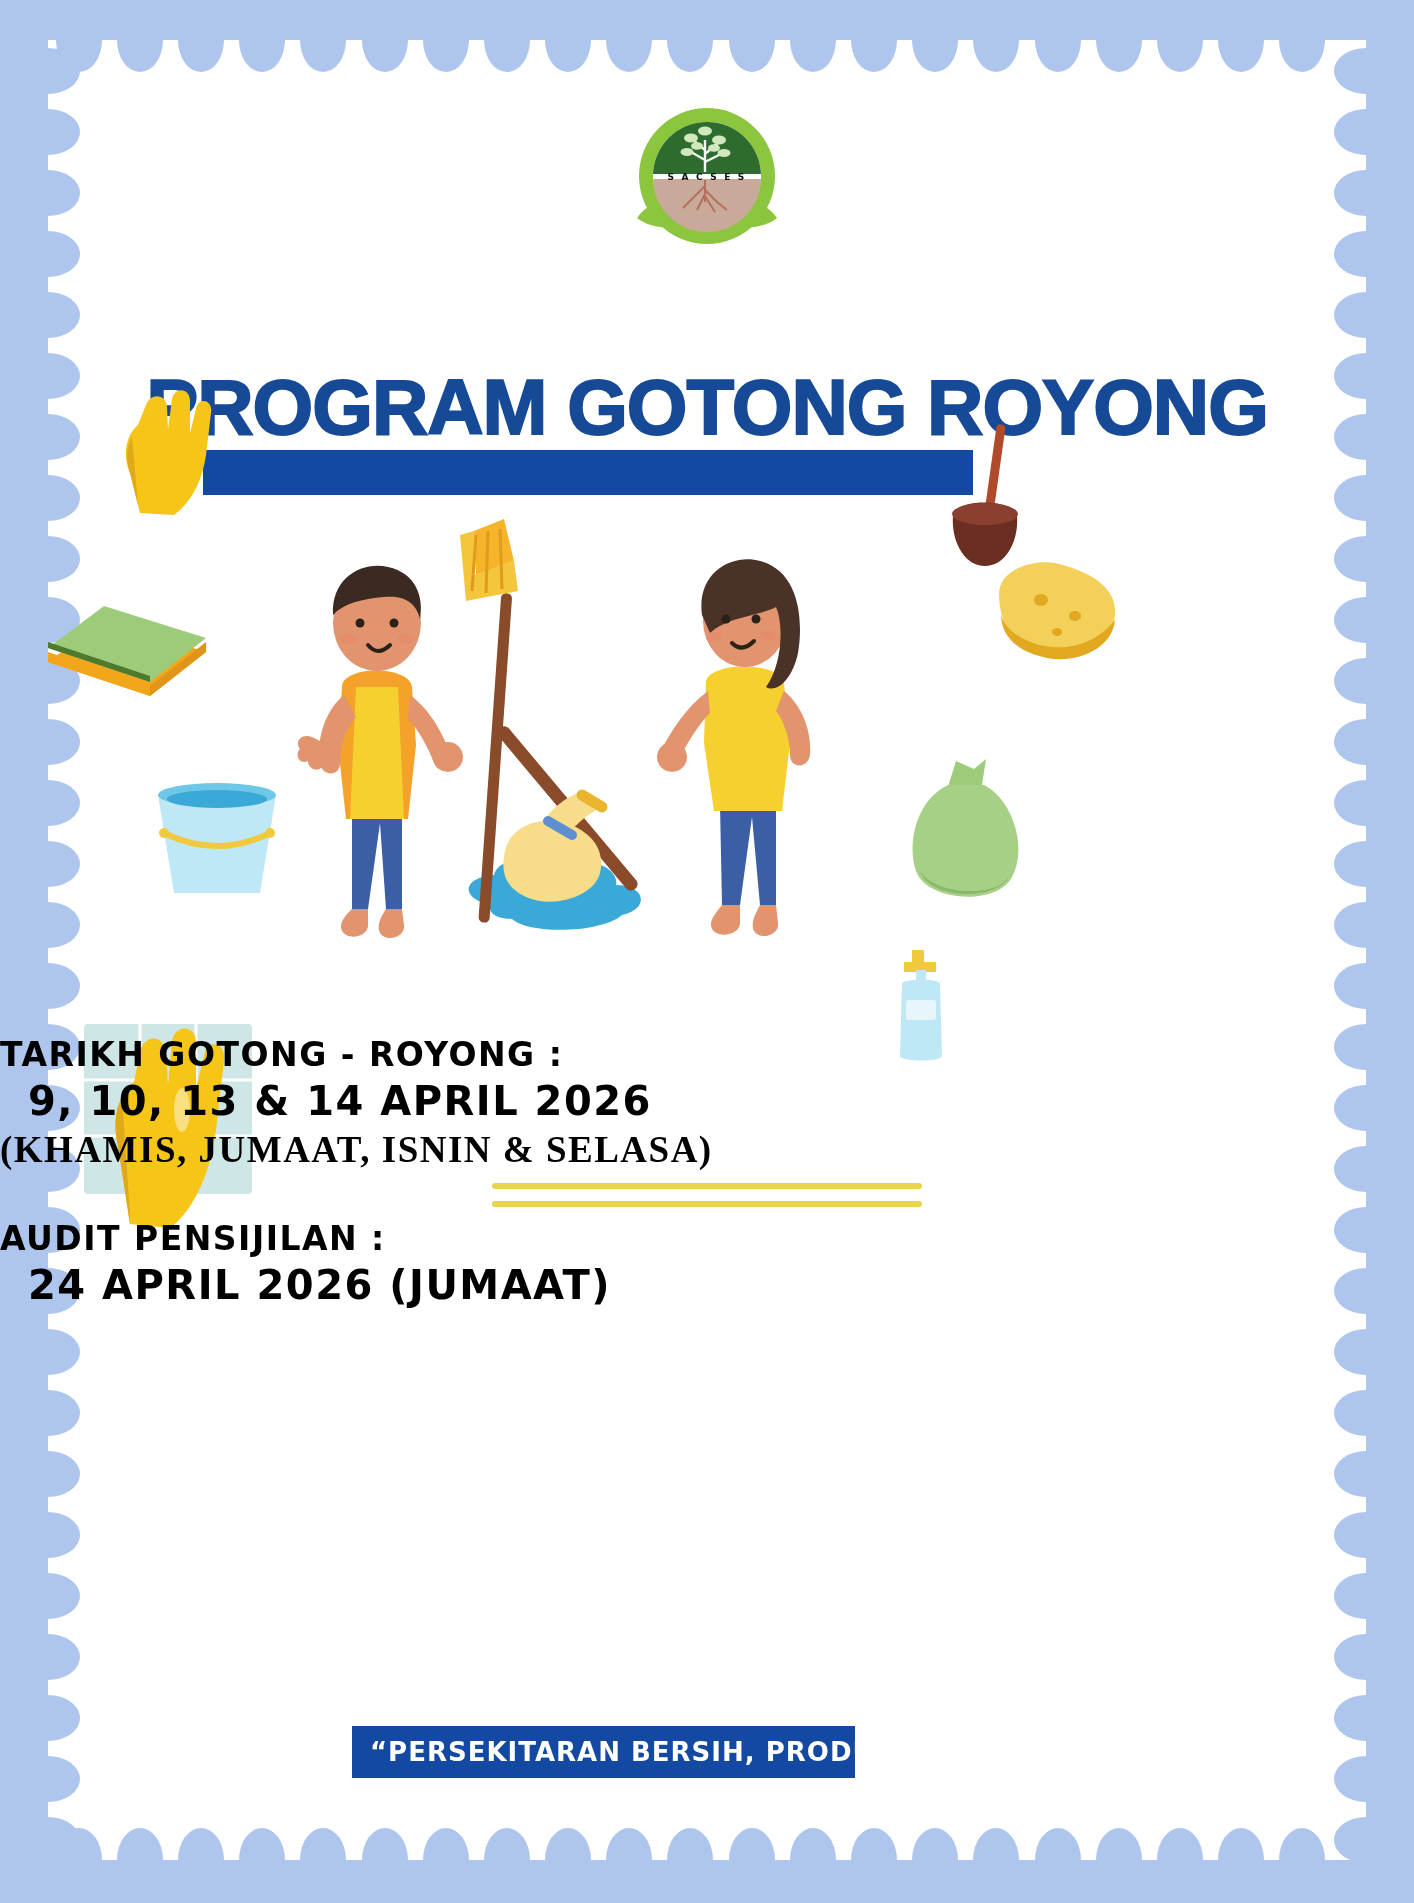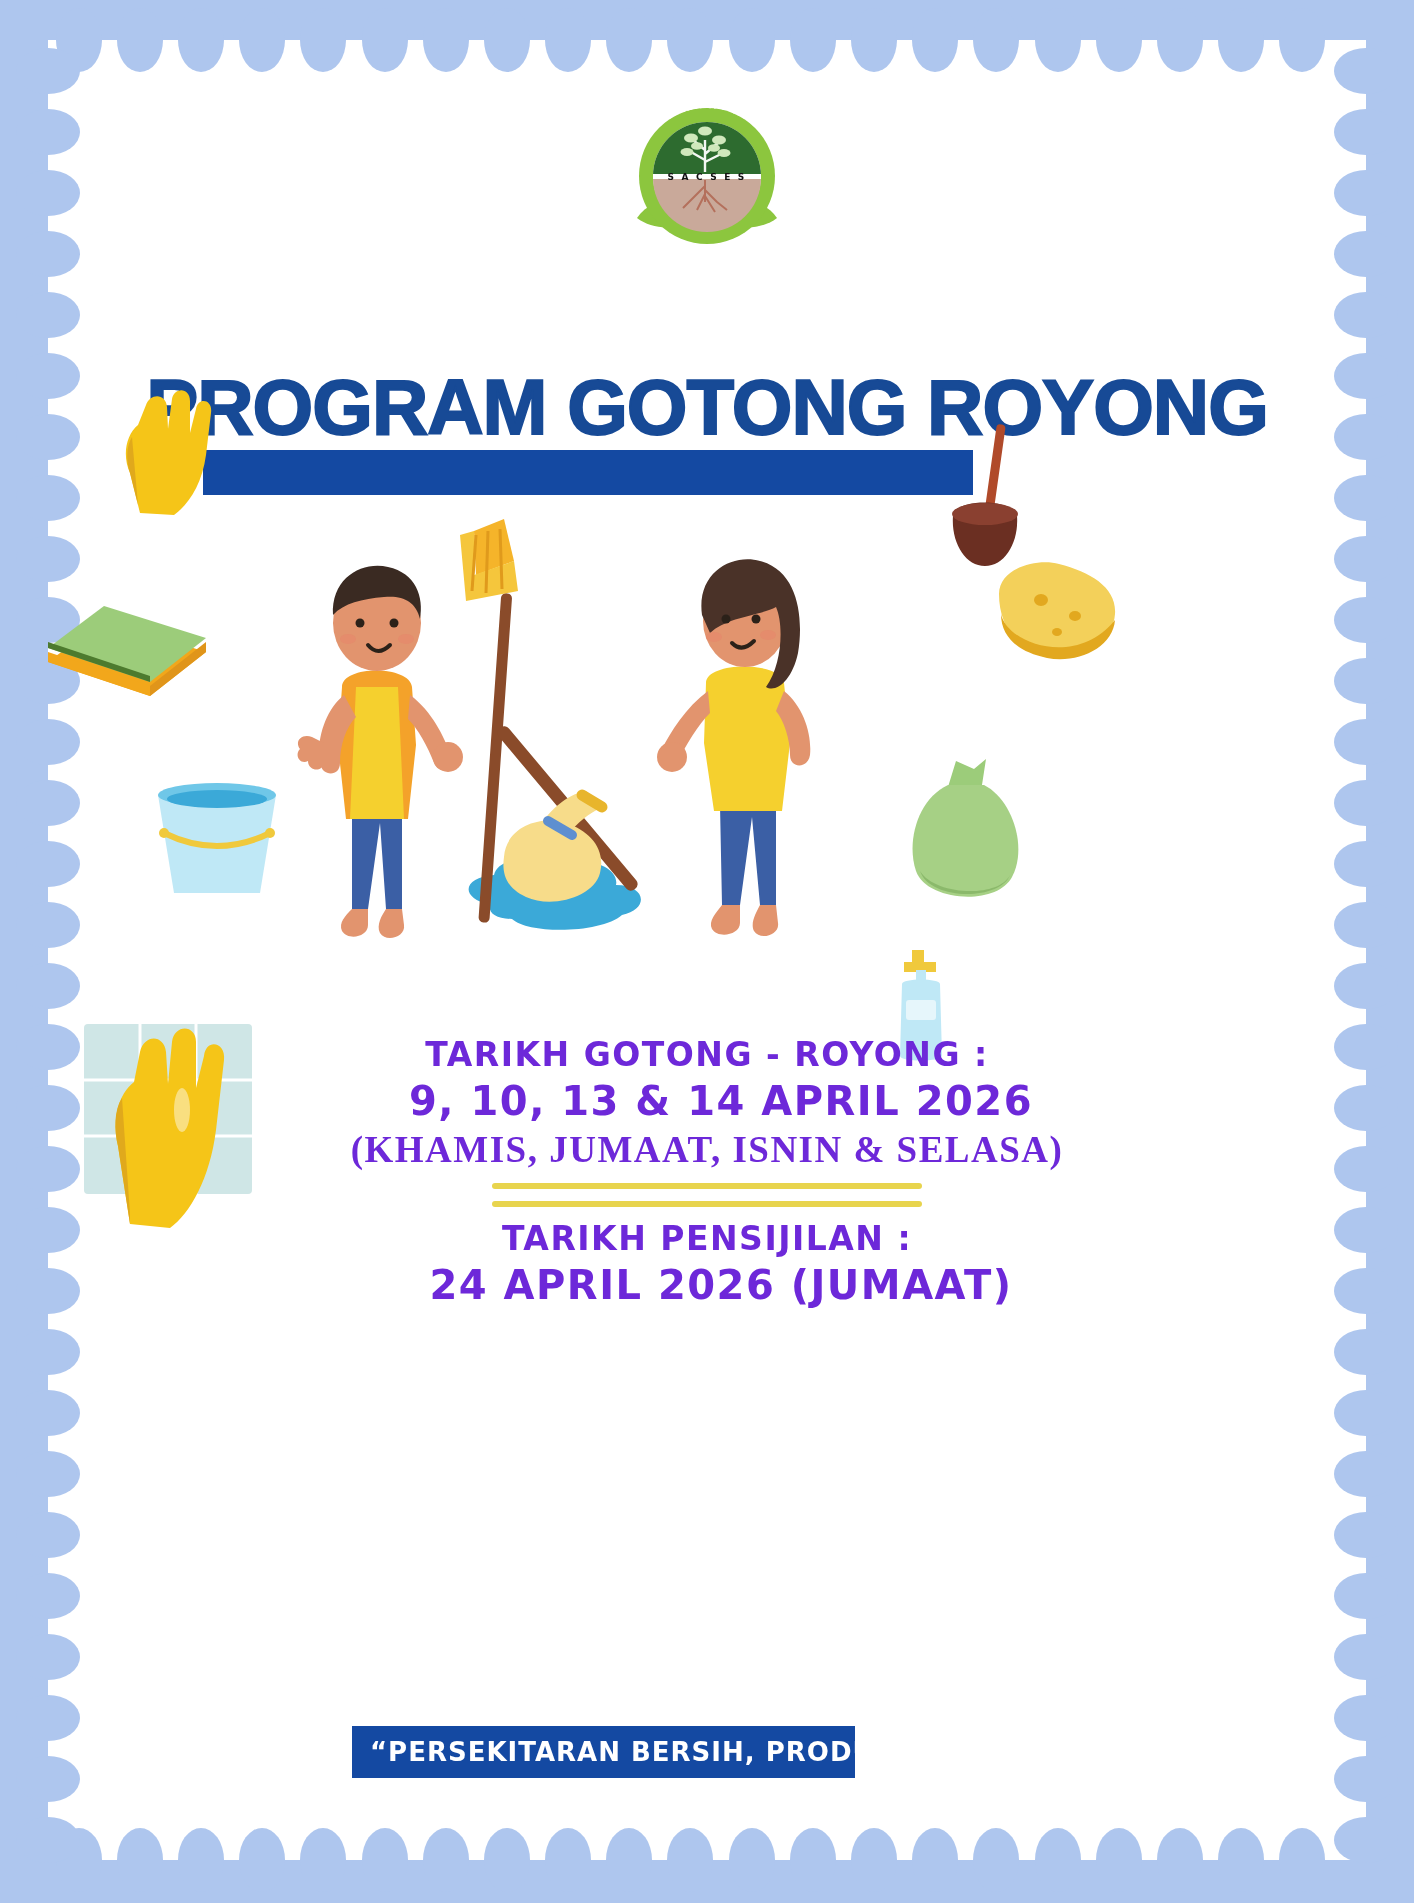--- a/index.html
+++ b/index.html
@@ -69,22 +69,21 @@
   #blue-bar{
     position:absolute;left:203px;top:450px;
     width:770px;height:45px;background:#1449a2;
   }
   
   #illustration{position:absolute;left:290px;top:505px;width:580px;height:490px;}
 
   
   #dates{
     position:absolute;left:0;right:0;top:1035px;
-    text-align:center;
-    color:#6d28d9;
+    color:#000000;
     font-family:"DejaVu Sans",sans-serif;
     font-weight:bold;
   }
   .d-line{letter-spacing:1.5px;}
   .d-head{font-size:33px;margin:0 0 4px;}
   .d-big{font-size:40px;margin:0 0 4px;padding-left:28px;}
   .d-paren{font-size:37px;margin:0 0 2px;font-family:Liberation Serif, serif;}
   .rule{
     width:430px;height:6px;background:#e8d44d;border-radius:3px;
     margin:12px auto 12px;
@@ -409,21 +408,21 @@
   <div id="dates">
     <div class="d-line d-head">TARIKH GOTONG - ROYONG :</div>
     <div class="d-line d-big">9, 10, 13 &amp; 14 APRIL 2026</div>
     <div class="d-line d-paren">(KHAMIS, JUMAAT, ISNIN &amp; SELASA)</div>
 
     <div class="rule"></div>
 
 
     <div class="rule"></div>
 
-    <div class="d-line d-head">TARIKH PENSIJILAN :</div>
+    <div class="d-line d-head">AUDIT PENSIJILAN :</div>
     <div class="d-line d-big">24 APRIL 2026 (JUMAAT)</div>
   </div>
 
   <div id="banner">
     <span>“PERSEKITARAN BERSIH, PRODUKTIVITI MENING</span>
   </div>
 
 </div>
 
 </body></html>

